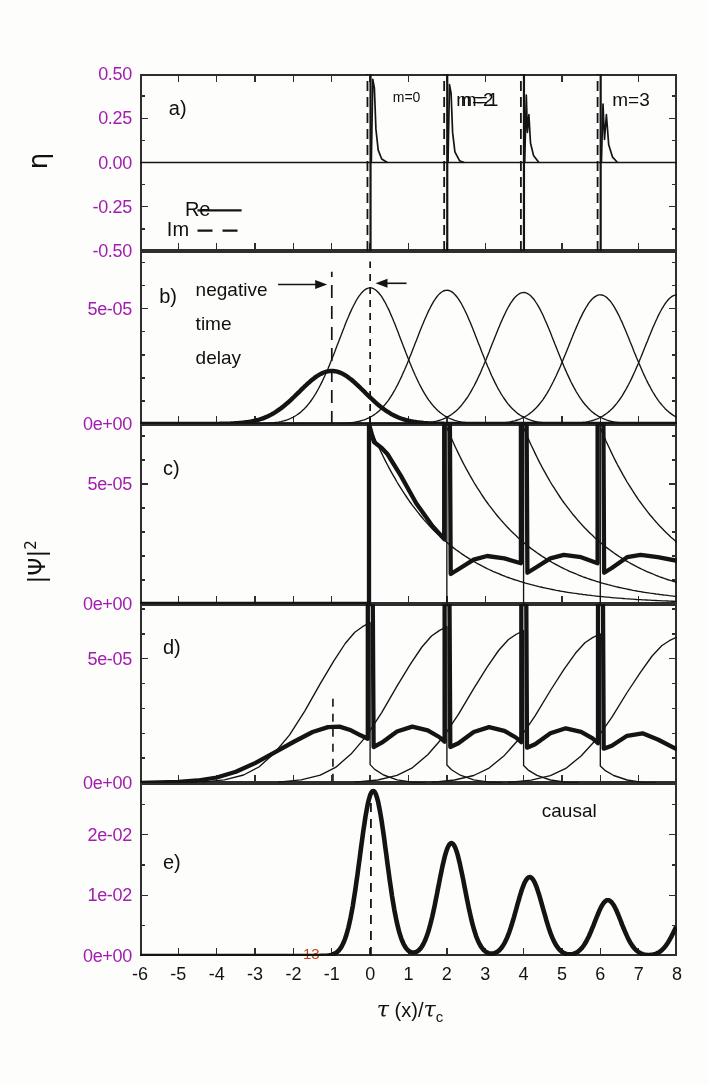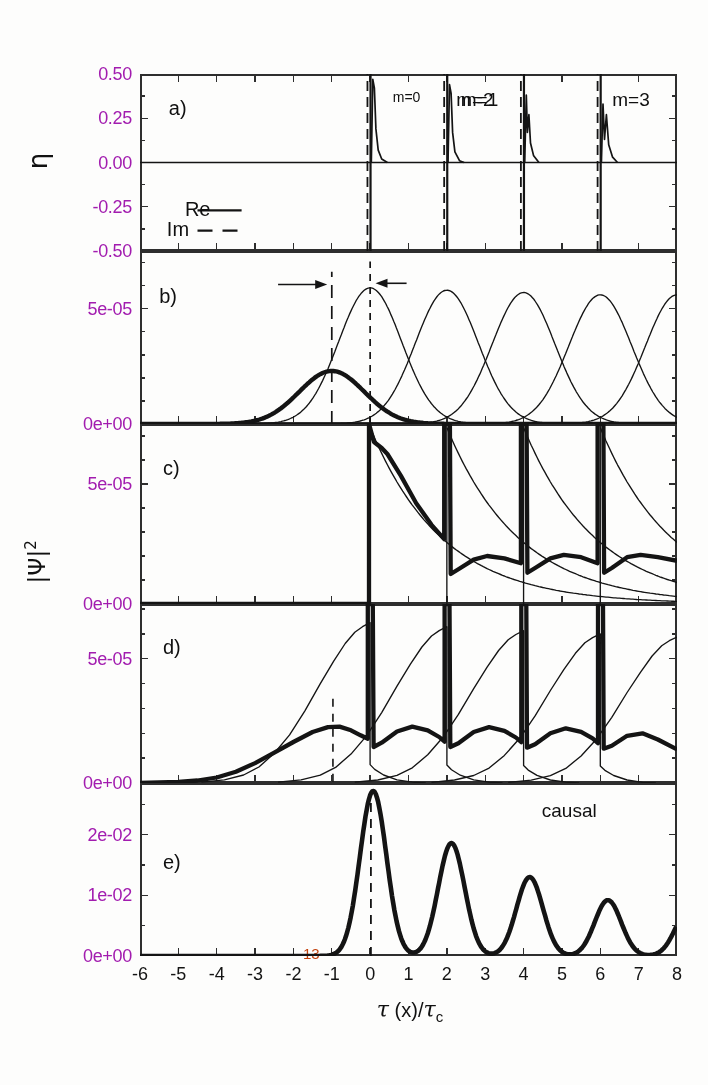--- a/index.html
+++ b/index.html
@@ -146,20 +146,23 @@
       <line x1="230.14285714285714" y1="173" x2="230.14285714285714" y2="10.380000000000004" stroke="#141414" stroke-width="1.7" stroke-dasharray="7,6"></line>
       <path d="M0.0 173.0 L1.3 173.0 L2.7 173.0 L4.0 173.0 L5.4 173.0 L6.7 173.0 L8.1 173.0 L9.4 173.0 L10.7 173.0 L12.1 173.0 L13.4 173.0 L14.8 173.0 L16.1 173.0 L17.5 173.0 L18.8 173.0 L20.1 173.0 L21.5 173.0 L22.8 173.0 L24.2 173.0 L25.5 173.0 L26.9 173.0 L28.2 173.0 L29.5 173.0 L30.9 173.0 L32.2 173.0 L33.6 173.0 L34.9 173.0 L36.2 173.0 L37.6 173.0 L38.9 173.0 L40.3 173.0 L41.6 173.0 L43.0 173.0 L44.3 173.0 L45.6 173.0 L47.0 173.0 L48.3 173.0 L49.7 173.0 L51.0 173.0 L52.4 173.0 L53.7 173.0 L55.0 173.0 L56.4 173.0 L57.7 173.0 L59.1 173.0 L60.4 173.0 L61.8 173.0 L63.1 173.0 L64.4 173.0 L65.8 173.0 L67.1 173.0 L68.5 173.0 L69.8 173.0 L71.2 172.9 L72.5 172.9 L73.8 172.9 L75.2 172.9 L76.5 172.9 L77.9 172.9 L79.2 172.9 L80.6 172.8 L81.9 172.8 L83.2 172.8 L84.6 172.8 L85.9 172.7 L87.3 172.7 L88.6 172.6 L89.9 172.6 L91.3 172.5 L92.6 172.5 L94.0 172.4 L95.3 172.3 L96.7 172.2 L98.0 172.2 L99.3 172.0 L100.7 171.9 L102.0 171.8 L103.4 171.7 L104.7 171.5 L106.1 171.3 L107.4 171.1 L108.7 170.9 L110.1 170.7 L111.4 170.5 L112.8 170.2 L114.1 169.9 L115.5 169.6 L116.8 169.2 L118.1 168.9 L119.5 168.5 L120.8 168.0 L122.2 167.6 L123.5 167.1 L124.9 166.6 L126.2 166.0 L127.5 165.4 L128.9 164.8 L130.2 164.1 L131.6 163.4 L132.9 162.6 L134.3 161.8 L135.6 161.0 L136.9 160.1 L138.3 159.2 L139.6 158.2 L141.0 157.3 L142.3 156.2 L143.6 155.2 L145.0 154.1 L146.3 152.9 L147.7 151.8 L149.0 150.6 L150.4 149.3 L151.7 148.1 L153.0 146.8 L154.4 145.5 L155.7 144.2 L157.1 142.9 L158.4 141.6 L159.8 140.3 L161.1 138.9 L162.4 137.6 L163.8 136.3 L165.1 135.0 L166.5 133.8 L167.8 132.5 L169.2 131.3 L170.5 130.1 L171.8 129.0 L173.2 127.9 L174.5 126.9 L175.9 125.9 L177.2 125.0 L178.6 124.1 L179.9 123.4 L181.2 122.7 L182.6 122.0 L183.9 121.5 L185.3 121.0 L186.6 120.6 L188.0 120.3 L189.3 120.1 L190.6 120.0 L192.0 119.9 L193.3 120.0 L194.7 120.2 L196.0 120.4 L197.3 120.7 L198.7 121.1 L200.0 121.6 L201.4 122.2 L202.7 122.8 L204.1 123.6 L205.4 124.4 L206.7 125.2 L208.1 126.2 L209.4 127.2 L210.8 128.2 L212.1 129.3 L213.5 130.5 L214.8 131.6 L216.1 132.9 L217.5 134.1 L218.8 135.4 L220.2 136.7 L221.5 138.0 L222.9 139.3 L224.2 140.6 L225.5 142.0 L226.9 143.3 L228.2 144.6 L229.6 145.9 L230.9 147.2 L232.3 148.4 L233.6 149.7 L234.9 150.9 L236.3 152.1 L237.6 153.3 L239.0 154.4 L240.3 155.5 L241.7 156.5 L243.0 157.5 L244.3 158.5 L245.7 159.5 L247.0 160.4 L248.4 161.2 L249.7 162.0 L251.0 162.8 L252.4 163.6 L253.7 164.3 L255.1 164.9 L256.4 165.6 L257.8 166.2 L259.1 166.7 L260.4 167.2 L261.8 167.7 L263.1 168.2 L264.5 168.6 L265.8 169.0 L267.2 169.3 L268.5 169.7 L269.8 170.0 L271.2 170.3 L272.5 170.5 L273.9 170.8 L275.2 171.0 L276.6 171.2 L277.9 171.4 L279.2 171.5 L280.6 171.7 L281.9 171.8 L283.3 172.0 L284.6 172.1 L286.0 172.2 L287.3 172.3 L288.6 172.4 L290.0 172.4 L291.3 172.5 L292.7 172.6 L294.0 172.6 L295.4 172.7 L296.7 172.7 L298.0 172.7 L299.4 172.8 L300.7 172.8 L302.1 172.8 L303.4 172.8 L304.7 172.9 L306.1 172.9 L307.4 172.9 L308.8 172.9 L310.1 172.9 L311.5 172.9 L312.8 172.9 L314.1 173.0 L315.5 173.0 L316.8 173.0 L318.2 173.0 L319.5 173.0 L320.9 173.0 L322.2 173.0 L323.5 173.0 L324.9 173.0 L326.2 173.0 L327.6 173.0 L328.9 173.0 L330.3 173.0 L331.6 173.0 L332.9 173.0 L334.3 173.0 L335.6 173.0 L337.0 173.0 L338.3 173.0 L339.7 173.0 L341.0 173.0 L342.3 173.0 L343.7 173.0 L345.0 173.0 L346.4 173.0 L347.7 173.0 L349.1 173.0 L350.4 173.0 L351.7 173.0 L353.1 173.0 L354.4 173.0 L355.8 173.0 L357.1 173.0 L358.4 173.0 L359.8 173.0 L361.1 173.0 L362.5 173.0 L363.8 173.0 L365.2 173.0 L366.5 173.0 L367.8 173.0 L369.2 173.0 L370.5 173.0 L371.9 173.0 L373.2 173.0 L374.6 173.0 L375.9 173.0 L377.2 173.0 L378.6 173.0 L379.9 173.0 L381.3 173.0 L382.6 173.0 L384.0 173.0 L385.3 173.0 L386.6 173.0 L388.0 173.0 L389.3 173.0 L390.7 173.0 L392.0 173.0 L393.4 173.0 L394.7 173.0 L396.0 173.0 L397.4 173.0 L398.7 173.0 L400.1 173.0 L401.4 173.0 L402.8 173.0 L404.1 173.0 L405.4 173.0 L406.8 173.0 L408.1 173.0 L409.5 173.0 L410.8 173.0 L412.1 173.0 L413.5 173.0 L414.8 173.0 L416.2 173.0 L417.5 173.0 L418.9 173.0 L420.2 173.0 L421.5 173.0 L422.9 173.0 L424.2 173.0 L425.6 173.0 L426.9 173.0 L428.3 173.0 L429.6 173.0 L430.9 173.0 L432.3 173.0 L433.6 173.0 L435.0 173.0 L436.3 173.0 L437.7 173.0 L439.0 173.0 L440.3 173.0 L441.7 173.0 L443.0 173.0 L444.4 173.0 L445.7 173.0 L447.1 173.0 L448.4 173.0 L449.7 173.0 L451.1 173.0 L452.4 173.0 L453.8 173.0 L455.1 173.0 L456.5 173.0 L457.8 173.0 L459.1 173.0 L460.5 173.0 L461.8 173.0 L463.2 173.0 L464.5 173.0 L465.8 173.0 L467.2 173.0 L468.5 173.0 L469.9 173.0 L471.2 173.0 L472.6 173.0 L473.9 173.0 L475.2 173.0 L476.6 173.0 L477.9 173.0 L479.3 173.0 L480.6 173.0 L482.0 173.0 L483.3 173.0 L484.6 173.0 L486.0 173.0 L487.3 173.0 L488.7 173.0 L490.0 173.0 L491.4 173.0 L492.7 173.0 L494.0 173.0 L495.4 173.0 L496.7 173.0 L498.1 173.0 L499.4 173.0 L500.8 173.0 L502.1 173.0 L503.4 173.0 L504.8 173.0 L506.1 173.0 L507.5 173.0 L508.8 173.0 L510.2 173.0 L511.5 173.0 L512.8 173.0 L514.2 173.0 L515.5 173.0 L516.9 173.0 L518.2 173.0 L519.5 173.0 L520.9 173.0 L522.2 173.0 L523.6 173.0 L524.9 173.0 L526.3 173.0 L527.6 173.0 L528.9 173.0 L530.3 173.0 L531.6 173.0 L533.0 173.0 L534.3 173.0 L535.7 173.0 L537.0 173.0" fill="none" stroke="#141414" stroke-width="4.4" stroke-linejoin="round" stroke-linecap="butt"></path>
       <line x1="138.0857142857143" y1="33.44666666666667" x2="178.18285714285716" y2="33.44666666666667" stroke="#141414" stroke-width="1.6"></line>
       <polygon points="187.18285714285716,33.44666666666667 175.18285714285716,28.946666666666673 175.18285714285716,37.94666666666667" fill="#141414"></polygon>
       <line x1="266.58214285714286" y1="32.29333333333334" x2="244.51285714285714" y2="32.29333333333334" stroke="#141414" stroke-width="1.6"></line>
       <polygon points="235.51285714285714,32.29333333333334 247.51285714285714,27.793333333333337 247.51285714285714,36.79333333333334" fill="#141414"></polygon>
     </svg>
     <span class="ylab" style="left: 68px; top: 298.667px;">5e-05</span>
     <span class="ylab" style="left: 68px; top: 414px;">0e+00</span>
     <span class="ann" style="font-size: 20px; left: 159.179px; top: 284.733px;">b)</span>
+    <span class="ann" style="font-size: 19px; line-height: 34px; left: 195.618px; top: 272.913px;">negative
+time
+delay</span>
     <svg width="537" height="180" viewBox="0 0 537 180" style="left: 140px; top: 424px; overflow: hidden;">
       <rect x="0.9" y="0.9" width="535.2" height="178.2" fill="none" stroke="#2e2e2e" stroke-width="1.8" shape-rendering="crispEdges"></rect>
       <line x1="0" y1="180" x2="0" y2="172" stroke="#2e2e2e" stroke-width="1.4" shape-rendering="crispEdges"></line>
       <line x1="38.357142857142854" y1="180" x2="38.357142857142854" y2="172" stroke="#2e2e2e" stroke-width="1.4" shape-rendering="crispEdges"></line>
       <line x1="76.71428571428571" y1="180" x2="76.71428571428571" y2="172" stroke="#2e2e2e" stroke-width="1.4" shape-rendering="crispEdges"></line>
       <line x1="115.07142857142857" y1="180" x2="115.07142857142857" y2="172" stroke="#2e2e2e" stroke-width="1.4" shape-rendering="crispEdges"></line>
       <line x1="153.42857142857142" y1="180" x2="153.42857142857142" y2="172" stroke="#2e2e2e" stroke-width="1.4" shape-rendering="crispEdges"></line>
       <line x1="191.78571428571428" y1="180" x2="191.78571428571428" y2="172" stroke="#2e2e2e" stroke-width="1.4" shape-rendering="crispEdges"></line>
       <line x1="230.14285714285714" y1="180" x2="230.14285714285714" y2="172" stroke="#2e2e2e" stroke-width="1.4" shape-rendering="crispEdges"></line>
       <line x1="268.5" y1="180" x2="268.5" y2="172" stroke="#2e2e2e" stroke-width="1.4" shape-rendering="crispEdges"></line>

